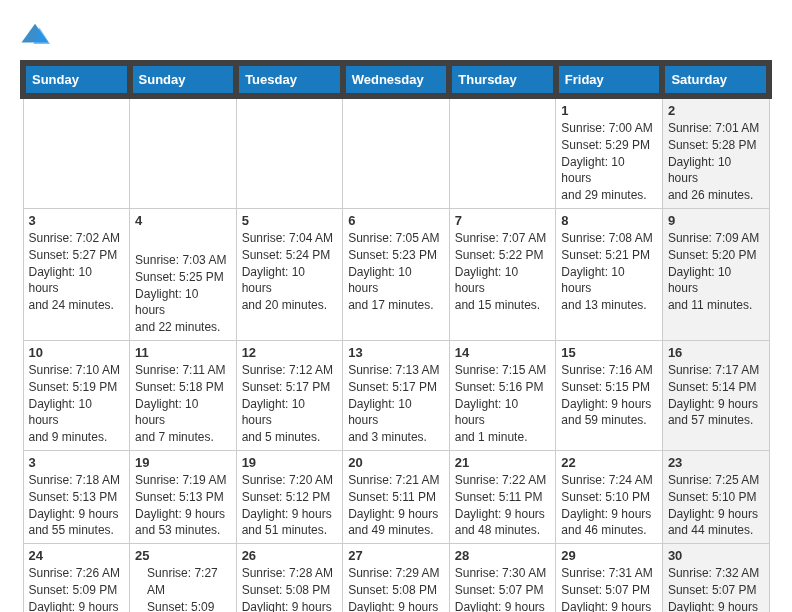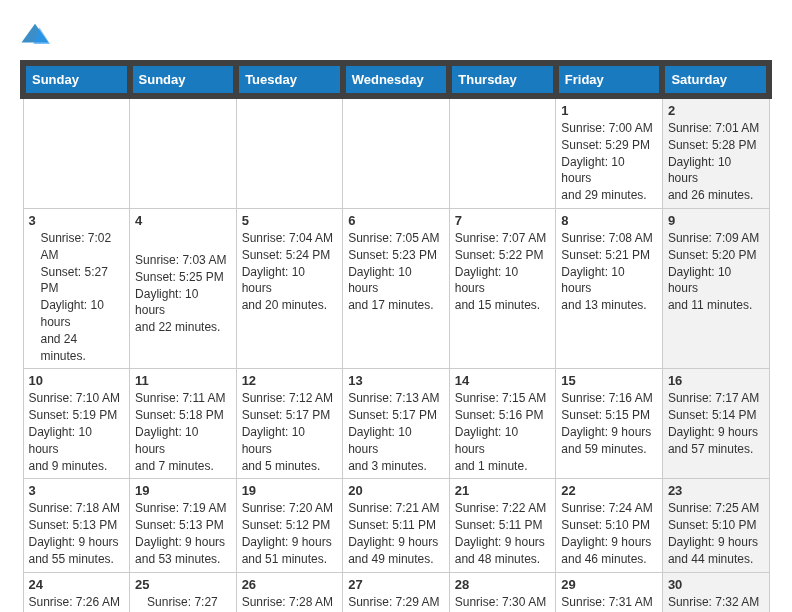--- a/index.html
+++ b/index.html
@@ -144,21 +144,21 @@
           <span class="day-number">2</span>
           <div class="day-info" style="white-space: pre-line;">Sunrise: 7:01 AM
 Sunset: 5:28 PM
 Daylight: 10 hours
 and 26 minutes.</div>
         </td>
       </tr>
       <tr>
         <td>
           <span class="day-number">3</span>
-          <div class="day-info" style="white-space: pre-line; margin-left: 12px;">Sunrise: 7:02 AM
+          <div class="day-info" style="white-space: pre-line;">Sunrise: 7:02 AM
 Sunset: 5:27 PM
 Daylight: 10 hours
 and 24 minutes.</div>
         </td>
         <td>
           <span class="day-number">4</span>
           <div class="day-info" style="white-space: pre-line; margin-top: 24px;">Sunrise: 7:03 AM
 Sunset: 5:25 PM
 Daylight: 10 hours
 and 22 minutes.</div>

